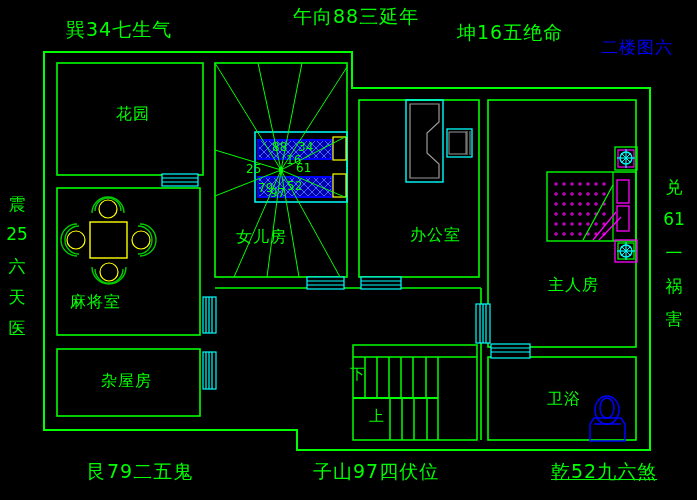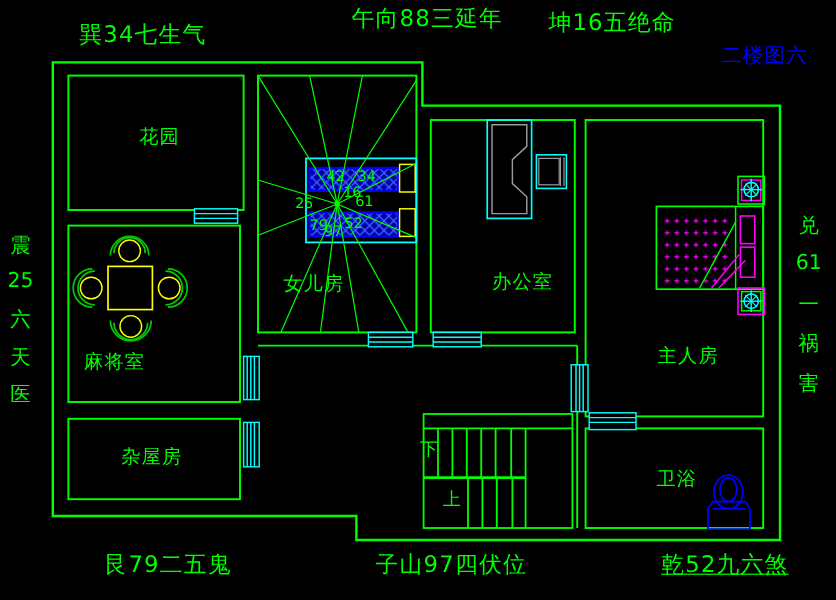--- a/index.html
+++ b/index.html
@@ -190,21 +190,21 @@
     <g fill="none" stroke="#0000ff" stroke-width="1.5">
       <ellipse cx="607" cy="410" rx="12" ry="14"></ellipse>
       <ellipse cx="607" cy="408" rx="7" ry="10"></ellipse>
       <polygon points="590,424 594,418 621,418 625,424 625,441 590,441"></polygon>
       <line x1="594" y1="424" x2="621" y2="424"></line>
     </g>
   </svg>
 
   <div class="lbl edge" style="left:66px;top:19px;">巽34七生气</div>
   <div class="lbl edge" style="left:293px;top:6px;">午向88三延年</div>
-  <div class="lbl edge" style="left:457px;top:9px;">坤16五绝命</div>
+  <div class="lbl edge" style="left:457px;top:22px;">坤16五绝命</div>
   <div class="lbl blue" style="left:577px;top:38px;">二楼图六</div>
   <div class="lbl edge" style="left:87px;top:461px;">艮79二五鬼</div>
   <div class="lbl edge" style="left:313px;top:461px;">子山97四伏位</div>
   <div class="lbl edge" style="left:551px;top:461px;text-decoration:underline;">乾52九六煞</div>
   <div class="vlbl" style="left:4px;top:193px;">
       <div>震</div>
       <div>25</div>
       <div>六</div>
       <div>天</div>
       <div>医</div>
@@ -215,28 +215,28 @@
       <div>一</div>
       <div>祸</div>
       <div>害</div>
     </div>
 
   <div class="lbl" style="left:116px;top:105px;">花园</div>
   <div class="lbl" style="left:70px;top:293px;">麻将室</div>
   <div class="lbl" style="left:101px;top:372px;">杂屋房</div>
   <div class="lbl" style="left:236px;top:228px;">女儿房</div>
   <div class="lbl" style="left:410px;top:226px;">办公室</div>
-  <div class="lbl" style="left:548px;top:288px;">主人房</div>
+  <div class="lbl" style="left:548px;top:276px;">主人房</div>
   <div class="lbl" style="left:547px;top:390px;">卫浴</div>
 
   <div class="lbl stair-lbl" style="left:350px;top:366px;">下</div>
   <div class="lbl stair-lbl" style="left:369px;top:408px;">上</div>
 
   <div class="num" style="left:255px;top:141px;margin-left:43px;">34</div>
-  <div class="num" style="left:272px;top:141px;">42</div>
+  <div class="num" style="left:272px;top:141px;">88</div>
   <div class="num" style="left:286px;top:154px;text-align:right;">16</div>
   <div class="num" style="left:246px;top:163px;">25</div>
   <div class="num" style="left:296px;top:162px;">61</div>
   <div class="num" style="left:258px;top:182px;">79</div>
   <div class="num" style="left:270px;top:187px;">97</div>
   <div class="num" style="left:287px;top:180px;">52</div>
 
 </div>
 
 </body></html>

